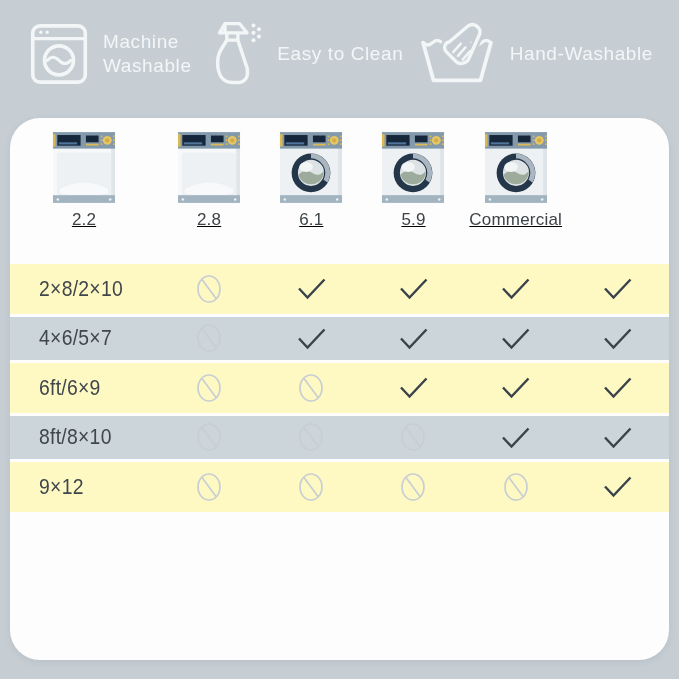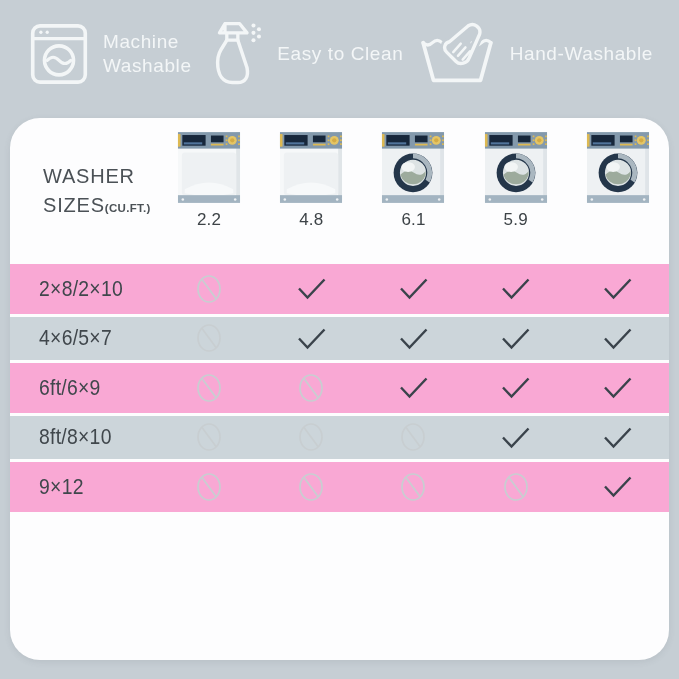--- a/index.html
+++ b/index.html
@@ -19,27 +19,27 @@
   .card { position:absolute; left:10px; top:118px; width:659px; height:542px;
           background:#fdfdfe; border-radius:30px; overflow:hidden;
           box-shadow:0 2px 6px rgba(90,100,110,.12); }
   .grid-cols { display:grid; grid-template-columns:148px repeat(5, 1fr); }
 
   .table-head { height:146px; }
   .corner { display:flex; flex-direction:column; justify-content:center;
             padding-left:33px; color:#4b5156; font-size:20px; font-weight:500;
             letter-spacing:.8px; line-height:1.45; }
   .corner .sub { font-size:11.5px; font-weight:700; letter-spacing:.3px; }
-  .col-head { display:flex; flex-direction:column; align-items:center; padding-top:11px; }
+  .col-head { display:flex; flex-direction:column; align-items:center; padding-top:11px;text-decoration:underline; }
   .col-head svg { display:block; }
   .col-label { margin-top:3px; text-align:center; font-size:17px; color:#3d4347;
                line-height:1.18; letter-spacing:.2px; }
 
   .rows { height:396px; }
-  .row { height:49.5px; background:#f9a8d4; }
+  .row { height:49.5px; background:#fef9c3; }
   .row.alt { background:#ccd5da; border-top:3px solid #fdfdfe; border-bottom:3px solid #fdfdfe; }
   .row-size { display:flex; align-items:center; padding-left:33px;
               font-size:22px; color:#40474c; white-space:nowrap;
               transform:scaleX(.88); transform-origin:left center; letter-spacing:.3px; }
   .cell { display:flex; align-items:center; justify-content:center; }
 </style>
 </head>
 <body>
 
 <div class="page">
@@ -85,24 +85,20 @@
           <path d="M52,4 c6,-4 14,2 12,9 L53,38 c-2,6 -10,8 -14,4 L29,32 c-4,-4 -2,-10 3,-11 z" fill="none" stroke="#f3f6f7" stroke-width="3.6" stroke-linejoin="round"></path>
           <path d="M36,32 l8,-9 M41,36 l8,-9 M46,40 l8,-9" stroke="#f3f6f7" stroke-width="2.6" stroke-linecap="round" fill="none"></path>
         </svg>
       </span>
       <span class="badge-label">Hand-Washable</span>
     </div>
   </div>
 
   <div class="card">
     <div class="table-head grid-cols">
-      <div class="corner">
-        <span>WASHER</span>
-        <span><span>SIZES</span><span class="sub">(CU.FT.)</span></span>
-      </div>
 
     <div class="col-head">
   <svg width="64" height="78" viewBox="0 0 66 80">
     <rect x="1" y="3" width="64" height="70" rx="1.5" fill="#f6f8f9"></rect>
     <rect x="61" y="3" width="4" height="70" fill="#e0e5e8"></rect>
     <rect x="1" y="3" width="64" height="17" fill="#8399ac"></rect>
     <rect x="1" y="5" width="2.6" height="13" fill="#ddb952"></rect>
     <rect x="5.5" y="6" width="24" height="11" fill="#17273b"></rect>
     <rect x="7" y="13.5" width="19" height="2.2" fill="#51749b"></rect>
     <rect x="35" y="6.5" width="13" height="7" fill="#17273b"></rect>
@@ -140,21 +136,21 @@
     <rect x="50.2" y="14.5" width="1.8" height="1.8" fill="#ddb952"></rect>
     <rect x="63" y="6.5" width="1.8" height="1.8" fill="#ddb952"></rect>
     <rect x="63" y="10.5" width="1.8" height="1.8" fill="#ddb952"></rect>
     <rect x="63" y="14.5" width="1.8" height="1.8" fill="#ddb952"></rect>
     <rect x="5" y="24" width="56" height="44" rx="3" fill="#eef1f3"></rect>
     <path d="M8,62 q25,-14 50,0 l0,4 q-25,6 -50,0 z" fill="#f7f9fa"></path>
     <rect x="1" y="68" width="64" height="8" fill="#a3b4c1"></rect>
     <circle cx="6" cy="72.5" r="1.3" fill="#eef1f3"></circle>
     <circle cx="60" cy="72.5" r="1.3" fill="#eef1f3"></circle>
   </svg>
-<div class="col-label"><span>4.8</span><br><span></span></div>
+<div class="col-label"><span>2.8</span><br><span></span></div>
         </div>
         <div class="col-head">
   <svg width="64" height="78" viewBox="0 0 66 80">
     <rect x="1" y="3" width="64" height="70" rx="1.5" fill="#eef1f3"></rect>
     <rect x="61" y="3" width="4" height="70" fill="#dfe4e8"></rect>
     <rect x="1" y="3" width="64" height="17" fill="#8399ac"></rect>
     <rect x="1" y="5" width="2.6" height="13" fill="#ddb952"></rect>
     <rect x="5.5" y="6" width="24" height="11" fill="#17273b"></rect>
     <rect x="7" y="13.5" width="19" height="2.2" fill="#51749b"></rect>
     <rect x="35" y="6.5" width="13" height="7" fill="#17273b"></rect>
@@ -227,20 +223,21 @@
     <rect x="63" y="14.5" width="1.8" height="1.8" fill="#ddb952"></rect>
     <circle cx="33" cy="45" r="20" fill="#24364a"></circle>
     <path d="M33,25 a20,20 0 0 1 17,30 l-4,-3 a15,15 0 0 0 -13,-22 z" fill="#aab7c0"></path>
     <circle cx="33" cy="45" r="13.5" fill="#dde3e4"></circle>
     <path d="M20,47 q7,-7 14,-2 q7,5 12,-2 l0,4 a13.5,13.5 0 0 1 -26,0 z" fill="#9dab9d"></path>
     <ellipse cx="28" cy="39" rx="7" ry="5" fill="#f2f5f5"></ellipse>
     <rect x="1" y="68" width="64" height="8" fill="#a3b4c1"></rect>
     <circle cx="6" cy="72.5" r="1.3" fill="#eef1f3"></circle>
     <circle cx="60" cy="72.5" r="1.3" fill="#eef1f3"></circle>
   </svg>
+<div class="col-label"><span>Commercial</span><br><span></span></div>
         </div>
       </div>
     <div class="rows">
         <div class="row grid-cols">
           <div class="row-size">2×8/2×10</div>
           <div class="cell">
   <svg width="28" height="32" viewBox="0 0 28 32">
     <ellipse cx="14" cy="16" rx="11" ry="13" fill="none" stroke="#c8ced1" stroke-width="1.7"></ellipse>
     <line x1="7" y1="6.5" x2="21" y2="25.5" stroke="#c8ced1" stroke-width="1.7"></line>
   </svg>

